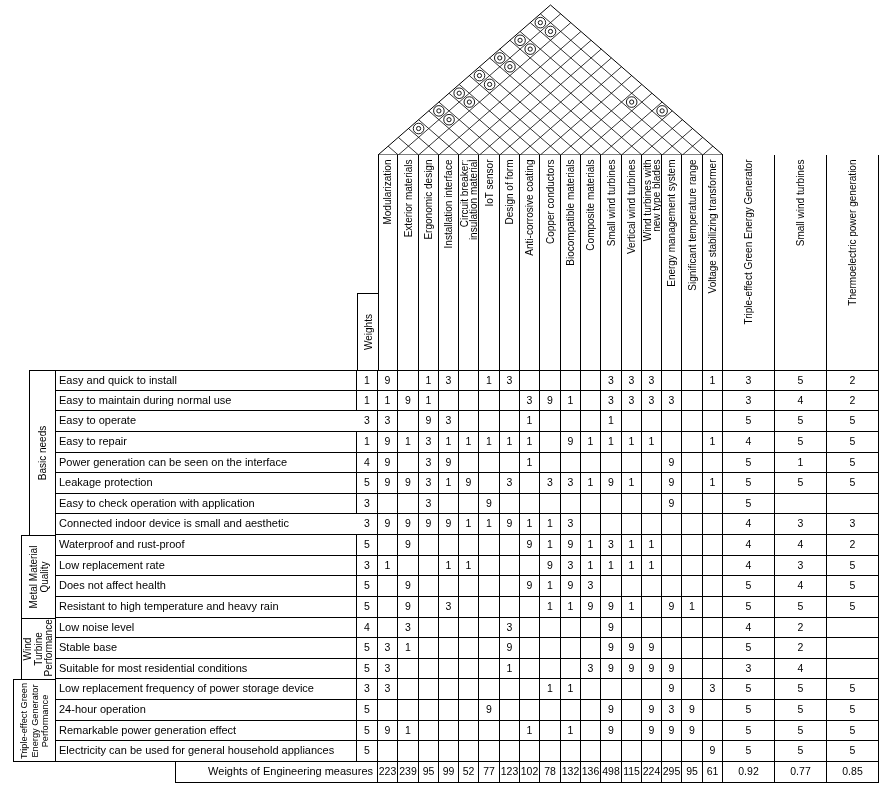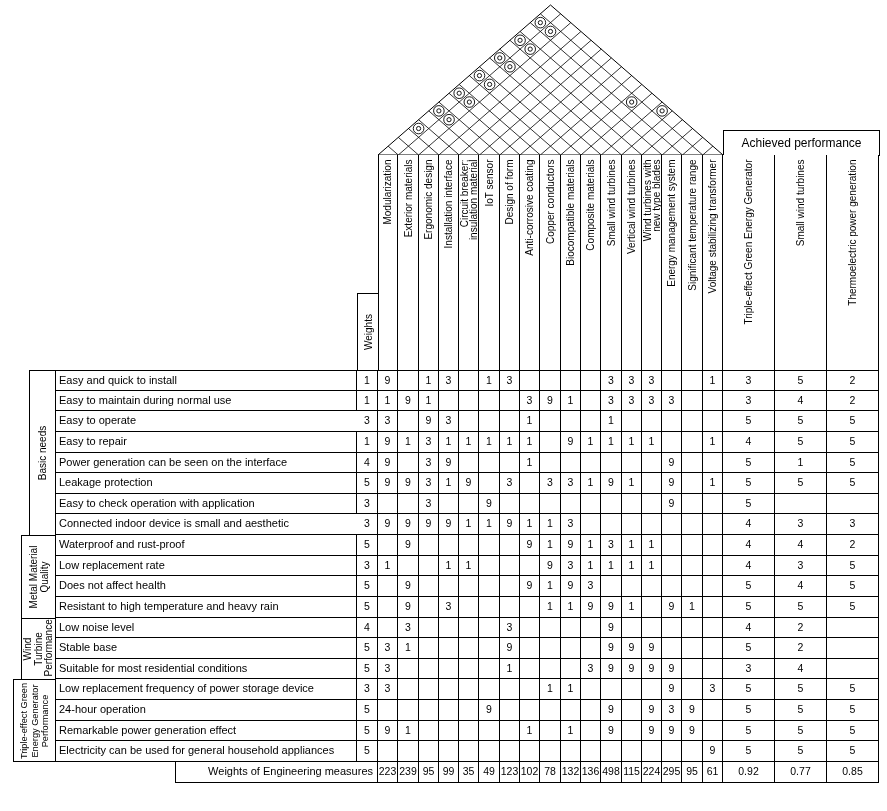--- a/index.html
+++ b/index.html
@@ -100,23 +100,20 @@
       <circle cx="449.02941176470586" cy="119.70588235294117" r="5.3" fill="#fff" stroke="#000" stroke-width="0.9"></circle>
       <circle cx="449.02941176470586" cy="119.70588235294117" r="2.1" fill="none" stroke="#000" stroke-width="0.9"></circle>
       <circle cx="418.5882352941176" cy="128.52941176470588" r="5.3" fill="#fff" stroke="#000" stroke-width="0.9"></circle>
       <circle cx="418.5882352941176" cy="128.52941176470588" r="2.1" fill="none" stroke="#000" stroke-width="0.9"></circle>
       <circle cx="631.6764705882352" cy="102.05882352941177" r="5.3" fill="#fff" stroke="#000" stroke-width="0.9"></circle>
       <circle cx="631.6764705882352" cy="102.05882352941177" r="2.1" fill="none" stroke="#000" stroke-width="0.9"></circle>
       <circle cx="662.1176470588234" cy="110.8823529411765" r="5.3" fill="#fff" stroke="#000" stroke-width="0.9"></circle>
       <circle cx="662.1176470588234" cy="110.8823529411765" r="2.1" fill="none" stroke="#000" stroke-width="0.9"></circle>
     </svg>
 
-  <div id="achieved">
-    <span>Achieved performance</span>
-  </div>
 
   <div id="weights-head">
     <div class="vtxt" style="width:73px;text-align:center;line-height:19px;">Weights</div>
   </div>
 
 
   <div id="colheads">
       <div class="hcell" style="left: 378px; top: 155px; width: 20px; height: 215px; border-right: 1px solid rgb(0, 0, 0); border-left: 1px solid rgb(0, 0, 0);">
         <div class="vtxt right" style="width: 207px; line-height: 18px;">Modularization</div>
       </div>
@@ -615,22 +612,22 @@
       <div class="cell val" style="left: 723px; top: 741px; width: 52px; height: 21px; line-height: 19px;">5</div>
       <div class="cell val" style="left: 775px; top: 741px; width: 52px; height: 21px; line-height: 19px;">5</div>
       <div class="cell val" style="left: 827px; top: 741px; width: 52px; height: 21px; line-height: 19px;">5</div>
     </div>
   <div id="footer-row">
       <div class="cell" style="left: 175px; top: 762px; width: 203px; height: 21px; line-height: 19px; border-left: 1px solid rgb(0, 0, 0); text-align: right; padding-right: 4px; font-size: 11px;">Weights of Engineering measures</div>
       <div class="cell val" style="left: 378px; top: 762px; width: 20px; height: 21px; line-height: 19px;">223</div>
       <div class="cell val" style="left: 398px; top: 762px; width: 21px; height: 21px; line-height: 19px;">239</div>
       <div class="cell val" style="left: 419px; top: 762px; width: 20px; height: 21px; line-height: 19px;">95</div>
       <div class="cell val" style="left: 439px; top: 762px; width: 20px; height: 21px; line-height: 19px;">99</div>
-      <div class="cell val" style="left: 459px; top: 762px; width: 20px; height: 21px; line-height: 19px;">35</div>
-      <div class="cell val" style="left: 479px; top: 762px; width: 21px; height: 21px; line-height: 19px;">49</div>
+      <div class="cell val" style="left: 459px; top: 762px; width: 20px; height: 21px; line-height: 19px;">52</div>
+      <div class="cell val" style="left: 479px; top: 762px; width: 21px; height: 21px; line-height: 19px;">77</div>
       <div class="cell val" style="left: 500px; top: 762px; width: 20px; height: 21px; line-height: 19px;">123</div>
       <div class="cell val" style="left: 520px; top: 762px; width: 20px; height: 21px; line-height: 19px;">102</div>
       <div class="cell val" style="left: 540px; top: 762px; width: 21px; height: 21px; line-height: 19px;">78</div>
       <div class="cell val" style="left: 561px; top: 762px; width: 20px; height: 21px; line-height: 19px;">132</div>
       <div class="cell val" style="left: 581px; top: 762px; width: 20px; height: 21px; line-height: 19px;">136</div>
       <div class="cell val" style="left: 601px; top: 762px; width: 21px; height: 21px; line-height: 19px;">498</div>
       <div class="cell val" style="left: 622px; top: 762px; width: 20px; height: 21px; line-height: 19px;">115</div>
       <div class="cell val" style="left: 642px; top: 762px; width: 20px; height: 21px; line-height: 19px;">224</div>
       <div class="cell val" style="left: 662px; top: 762px; width: 20px; height: 21px; line-height: 19px;">295</div>
       <div class="cell val" style="left: 682px; top: 762px; width: 21px; height: 21px; line-height: 19px;">95</div>

